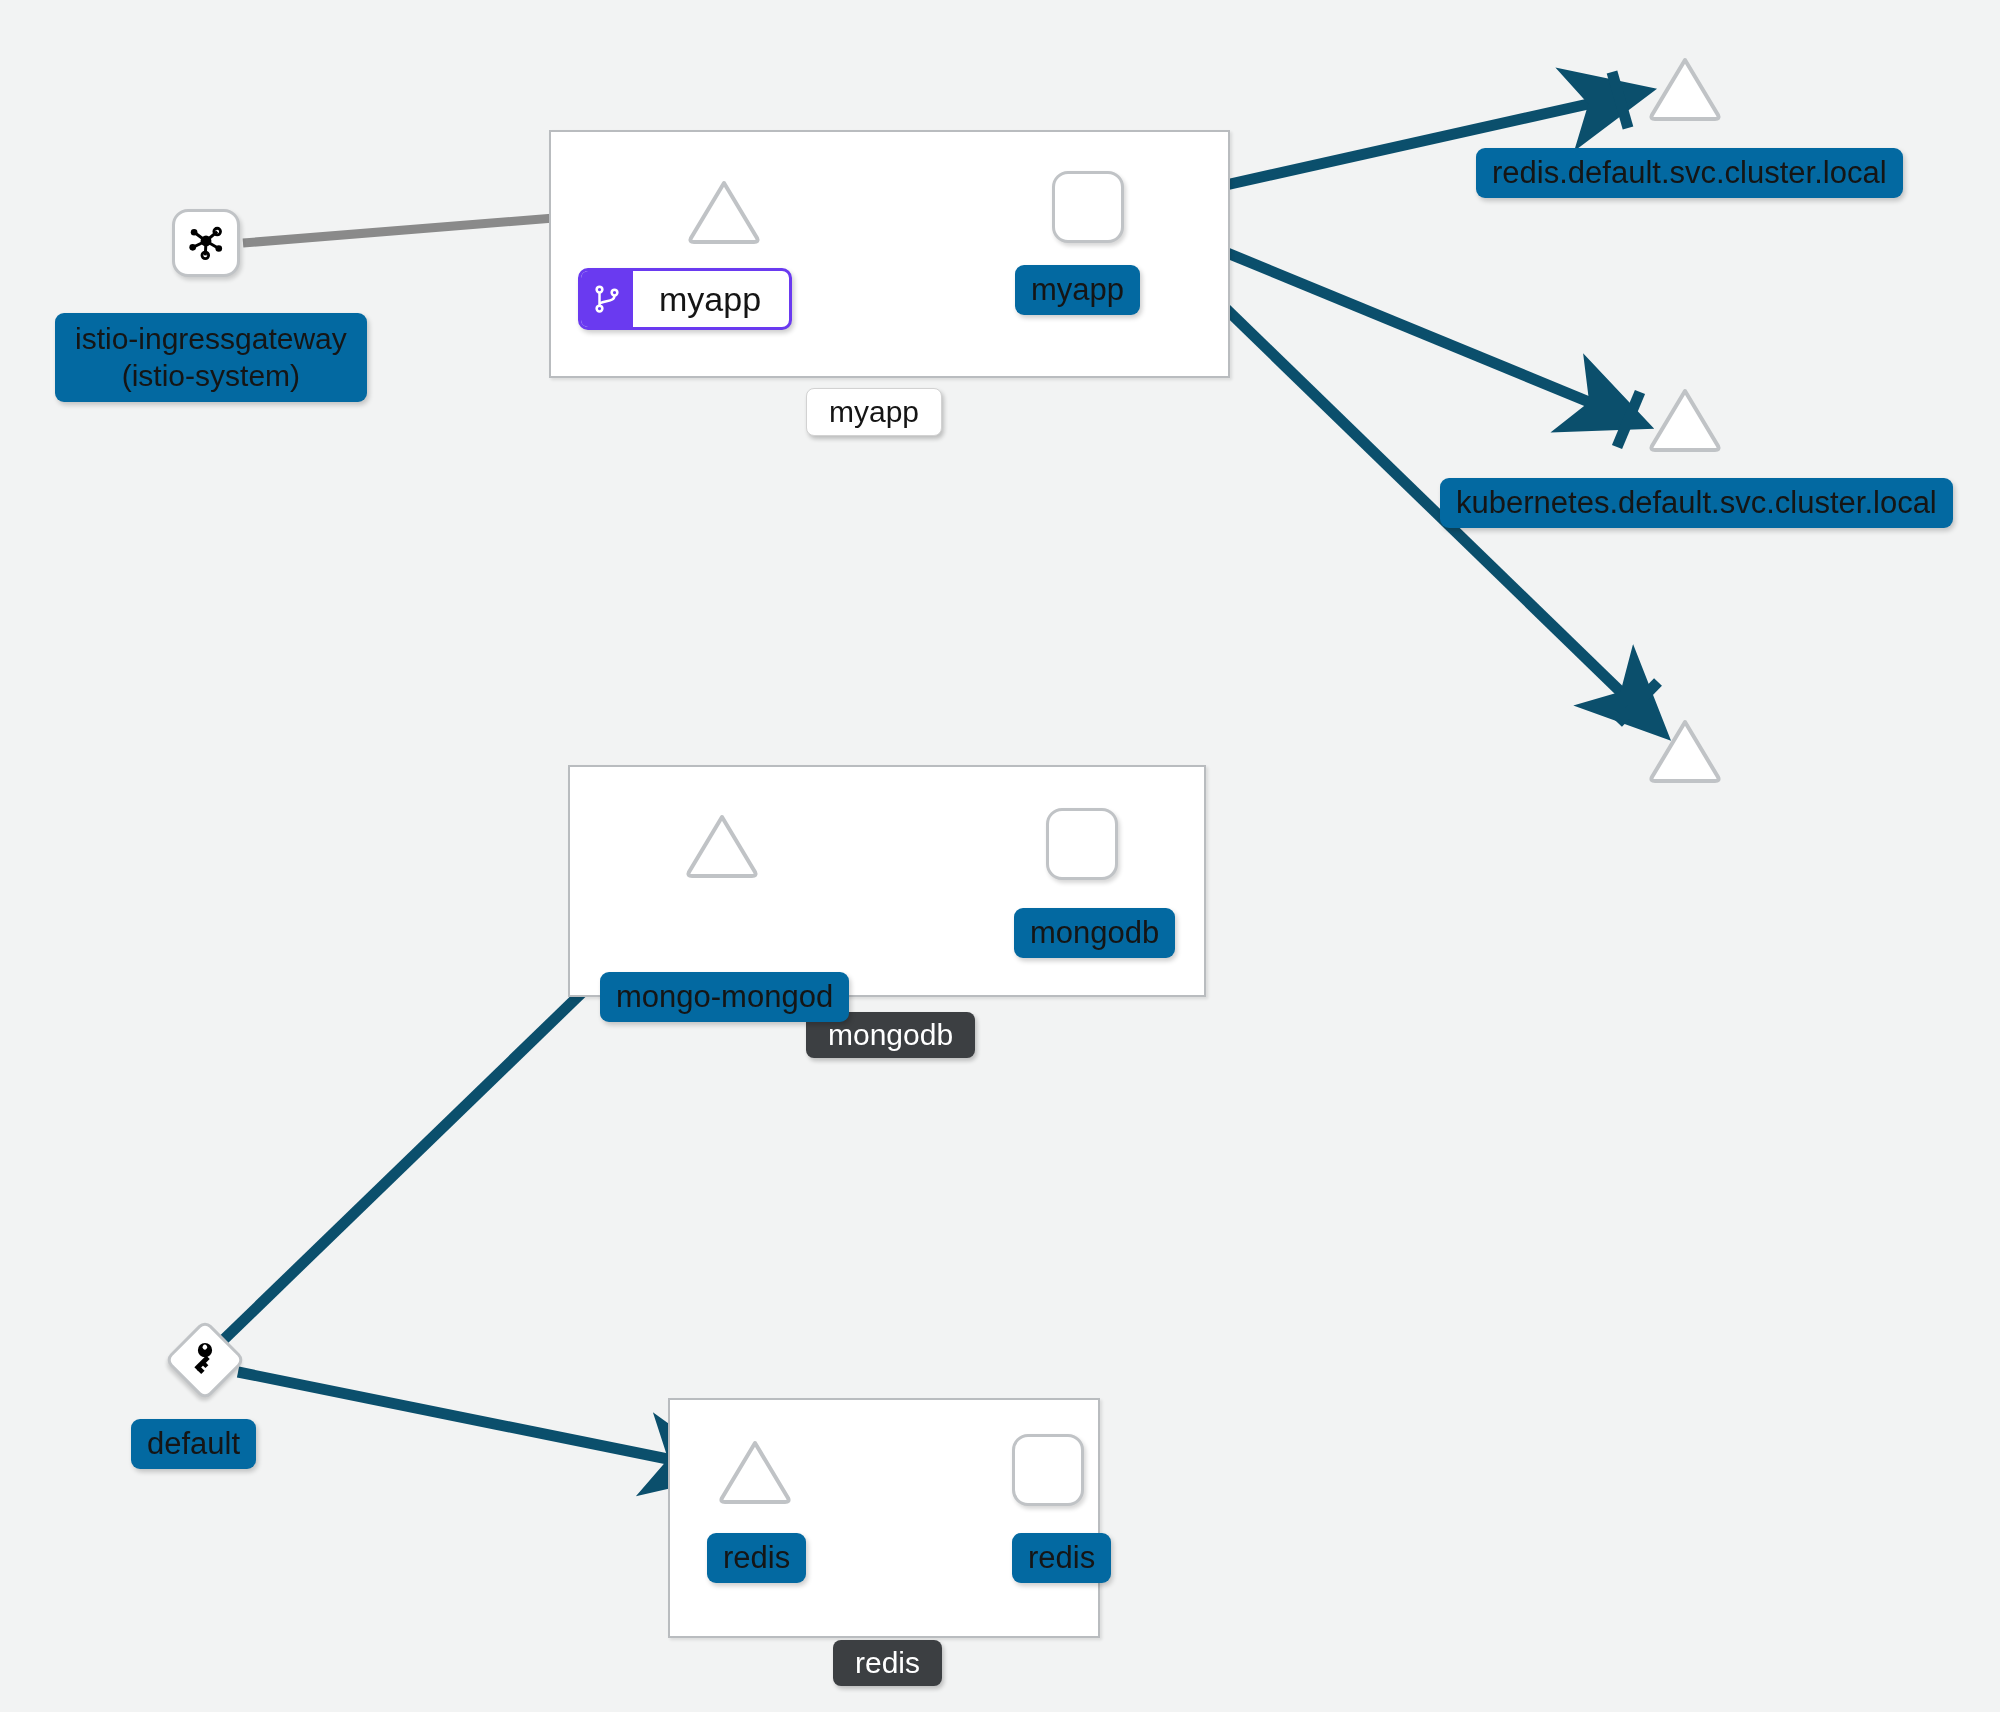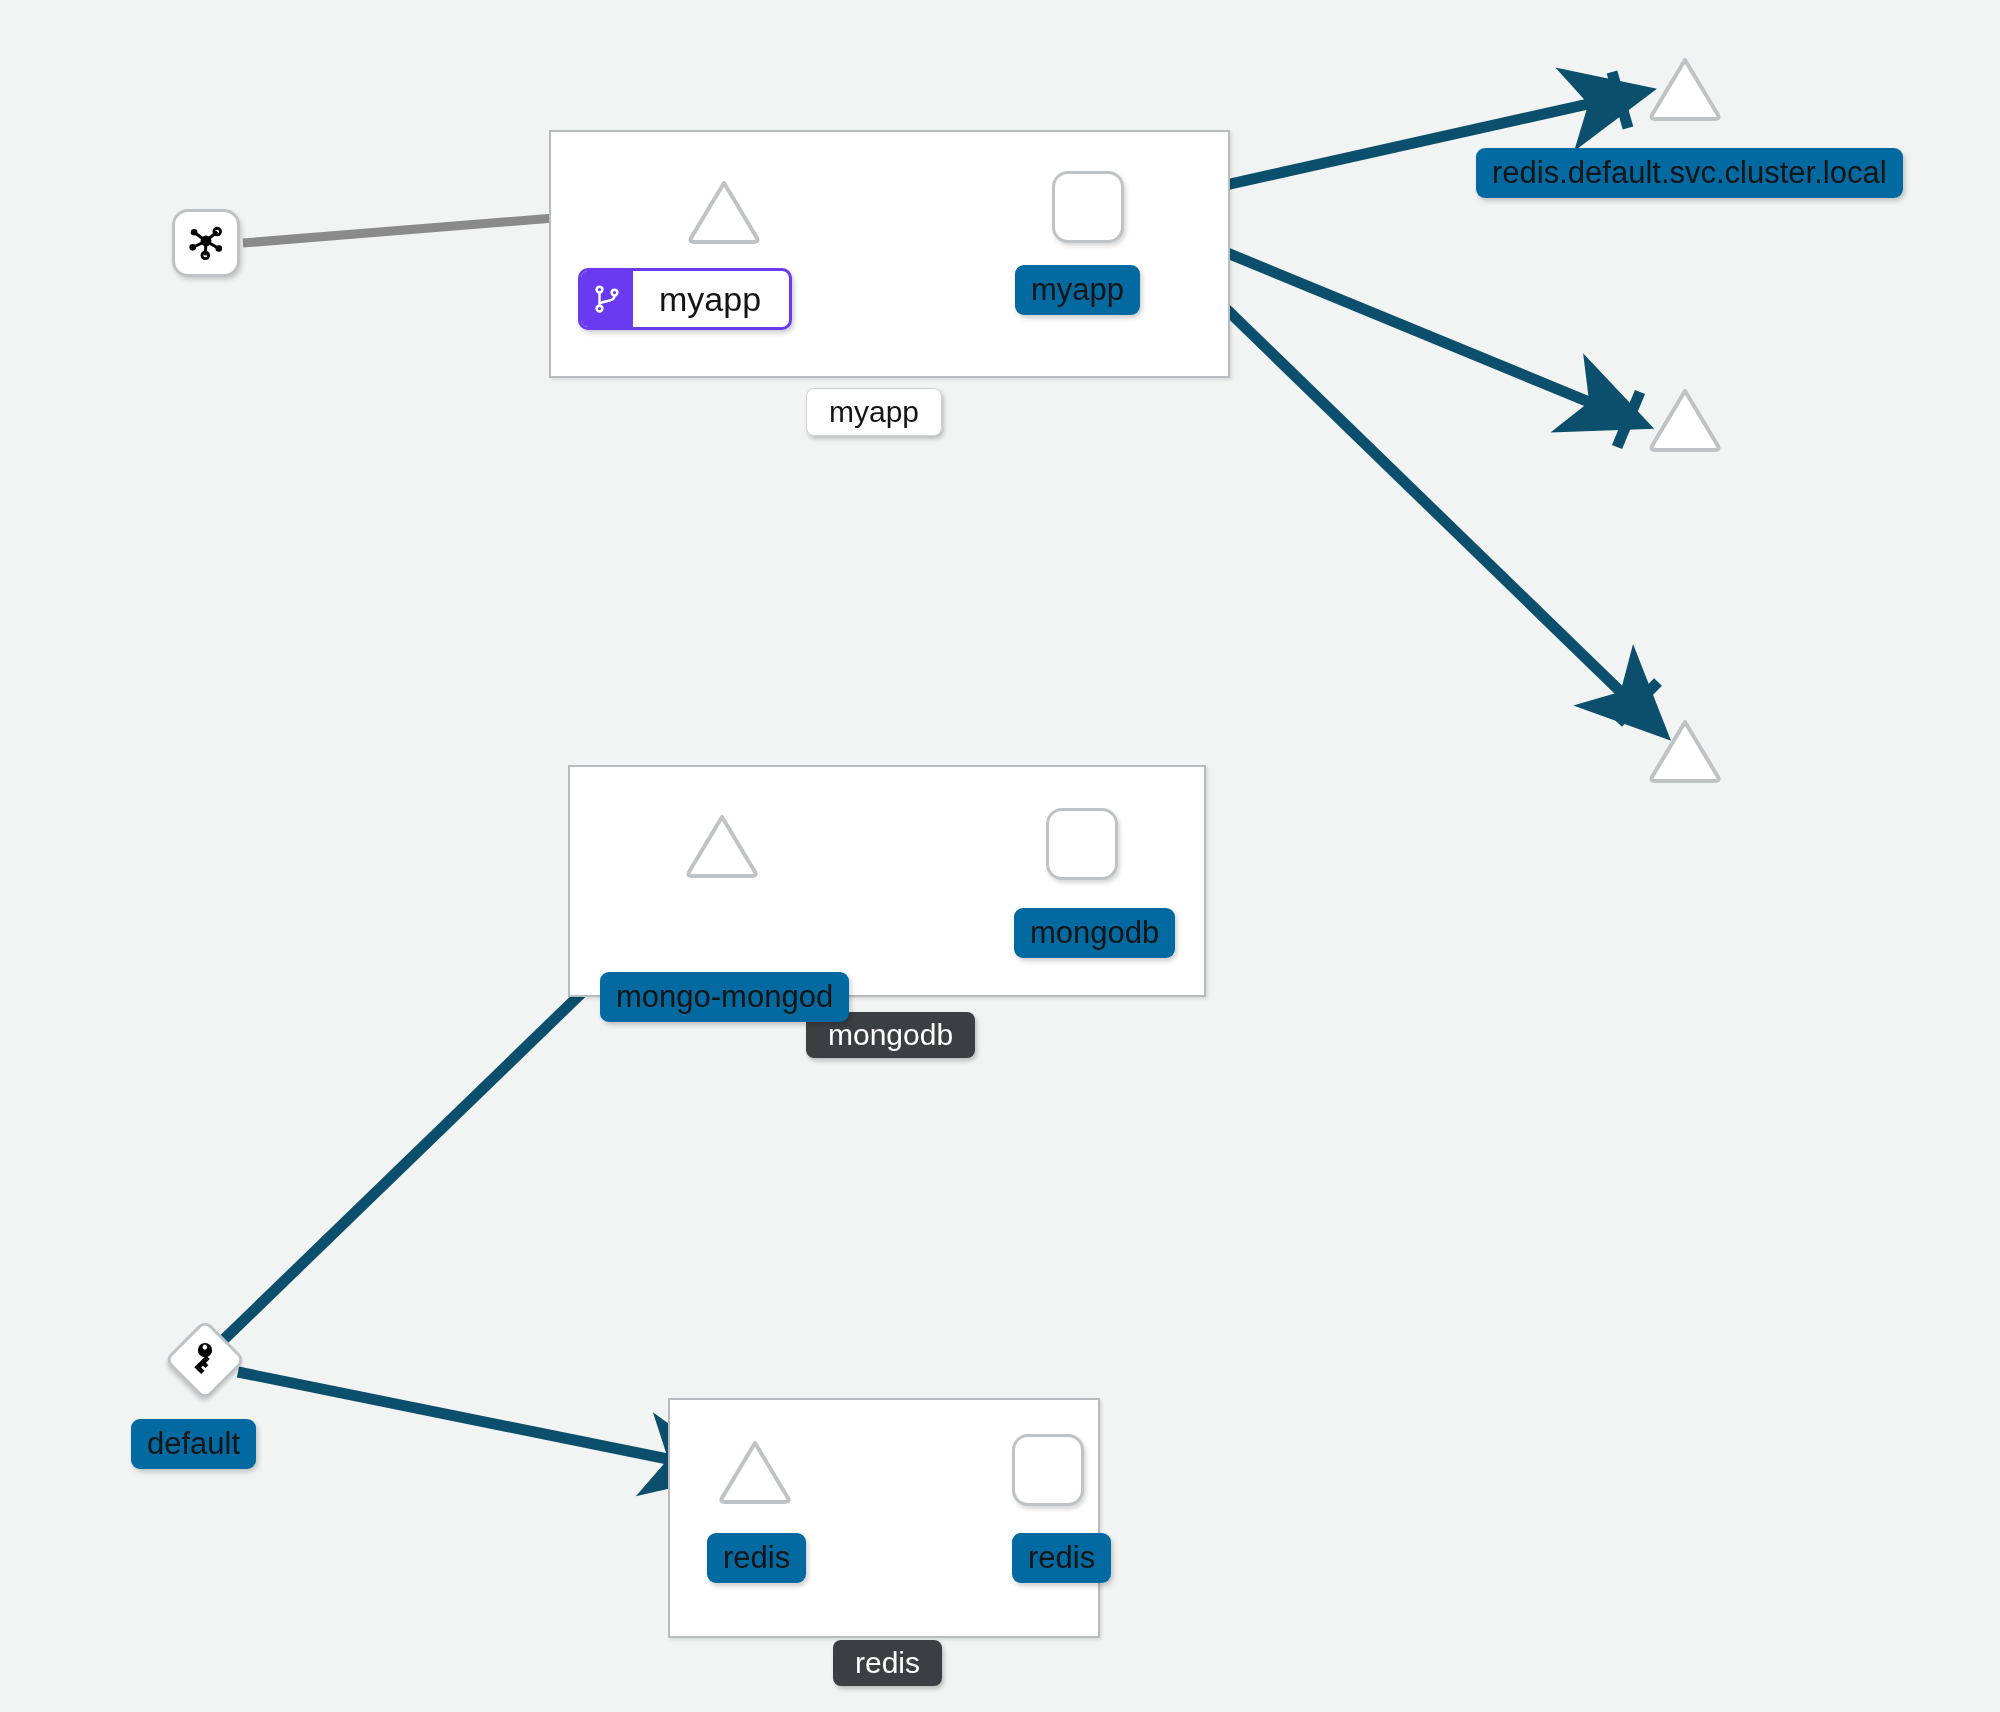--- a/index.html
+++ b/index.html
@@ -244,20 +244,24 @@
         <circle cx="12" cy="12" r="3.1" fill="#000"></circle>
         <circle cx="5.2" cy="7.0" r="1.9" fill="#000"></circle>
         <circle cx="18.4" cy="6.6" r="1.9" fill="none" stroke="#000" stroke-width="1.6"></circle>
         <circle cx="4.4" cy="15.6" r="1.9" fill="#000"></circle>
         <circle cx="19.3" cy="16.3" r="1.9" fill="#000"></circle>
         <circle cx="11.6" cy="20.2" r="1.9" fill="none" stroke="#000" stroke-width="1.6"></circle>
         <path d="M12 12 L5.2 7 M12 12 L18.4 6.6 M12 12 L4.4 15.6 M12 12 L19.3 16.3 M12 12 L11.6 20.2" stroke="#000" stroke-width="1.7" fill="none"></path>
       </svg>
     </span>
   </div>
+  <div class="node-label two-line" style="left:55px; top:313px;">
+    <span>istio-ingressgateway</span>
+    <span>(istio-system)</span>
+  </div>
 
   <div class="node node-service" style="left:687px; top:178px;">
     <svg width="74" height="68" viewBox="0 0 74 68" xmlns="http://www.w3.org/2000/svg">
       <path d="M37 5 L70 60 Q72 64 67 64 L7 64 Q2 64 4 60 Z" fill="#ffffff" stroke="#c0c3c6" stroke-width="4" stroke-linejoin="round"></path>
     </svg>
   </div>
   <div class="node-label badged" style="left:578px; top:268px;">
     <span class="chip">
       <svg width="30" height="34" viewBox="0 0 24 24" xmlns="http://www.w3.org/2000/svg">
         <circle cx="6" cy="4.4" r="2.3" fill="none" stroke="#fff" stroke-width="2"></circle>
@@ -281,20 +285,23 @@
     </svg>
   </div>
   <div class="node-label" style="left:1476px; top:148px;">
     <span>redis.default.svc.cluster.local</span>
   </div>
 
   <div class="node node-service" style="left:1648px; top:386px;">
     <svg width="74" height="68" viewBox="0 0 74 68" xmlns="http://www.w3.org/2000/svg">
       <path d="M37 5 L70 60 Q72 64 67 64 L7 64 Q2 64 4 60 Z" fill="#ffffff" stroke="#c0c3c6" stroke-width="4" stroke-linejoin="round"></path>
     </svg>
+  </div>
+  <div class="node-label" style="left:1440px; top:478px;">
+    <span>kubernetes.default.svc.cluster.local</span>
   </div>
 
   <div class="node node-service" style="left:1648px; top:717px;">
     <svg width="74" height="68" viewBox="0 0 74 68" xmlns="http://www.w3.org/2000/svg">
       <path d="M37 5 L70 60 Q72 64 67 64 L7 64 Q2 64 4 60 Z" fill="#ffffff" stroke="#c0c3c6" stroke-width="4" stroke-linejoin="round"></path>
     </svg>
   </div>
 
   <div class="node node-service" style="left:685px; top:812px;">
     <svg width="74" height="68" viewBox="0 0 74 68" xmlns="http://www.w3.org/2000/svg">

